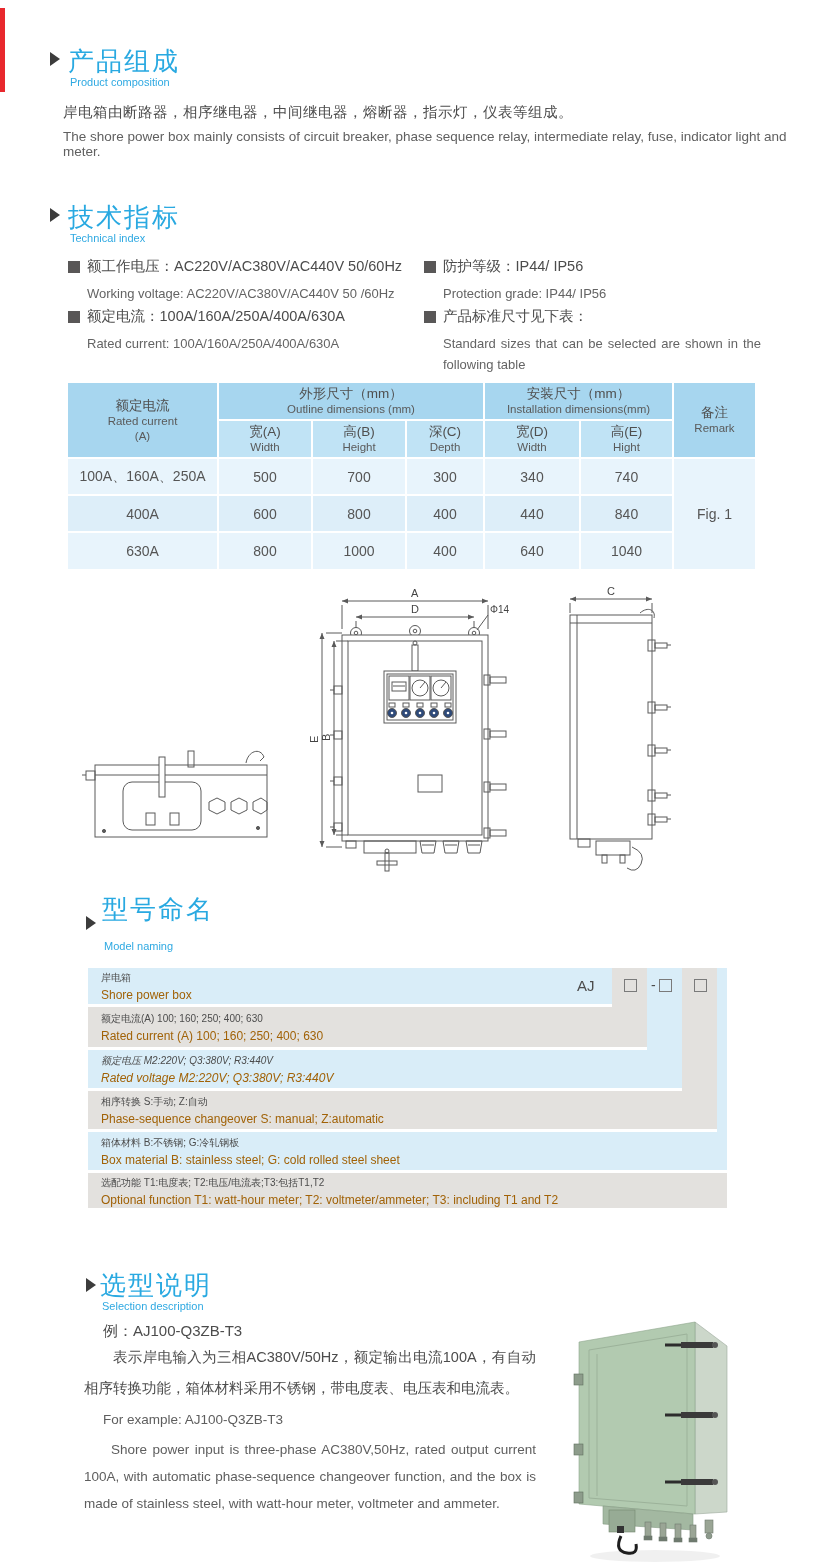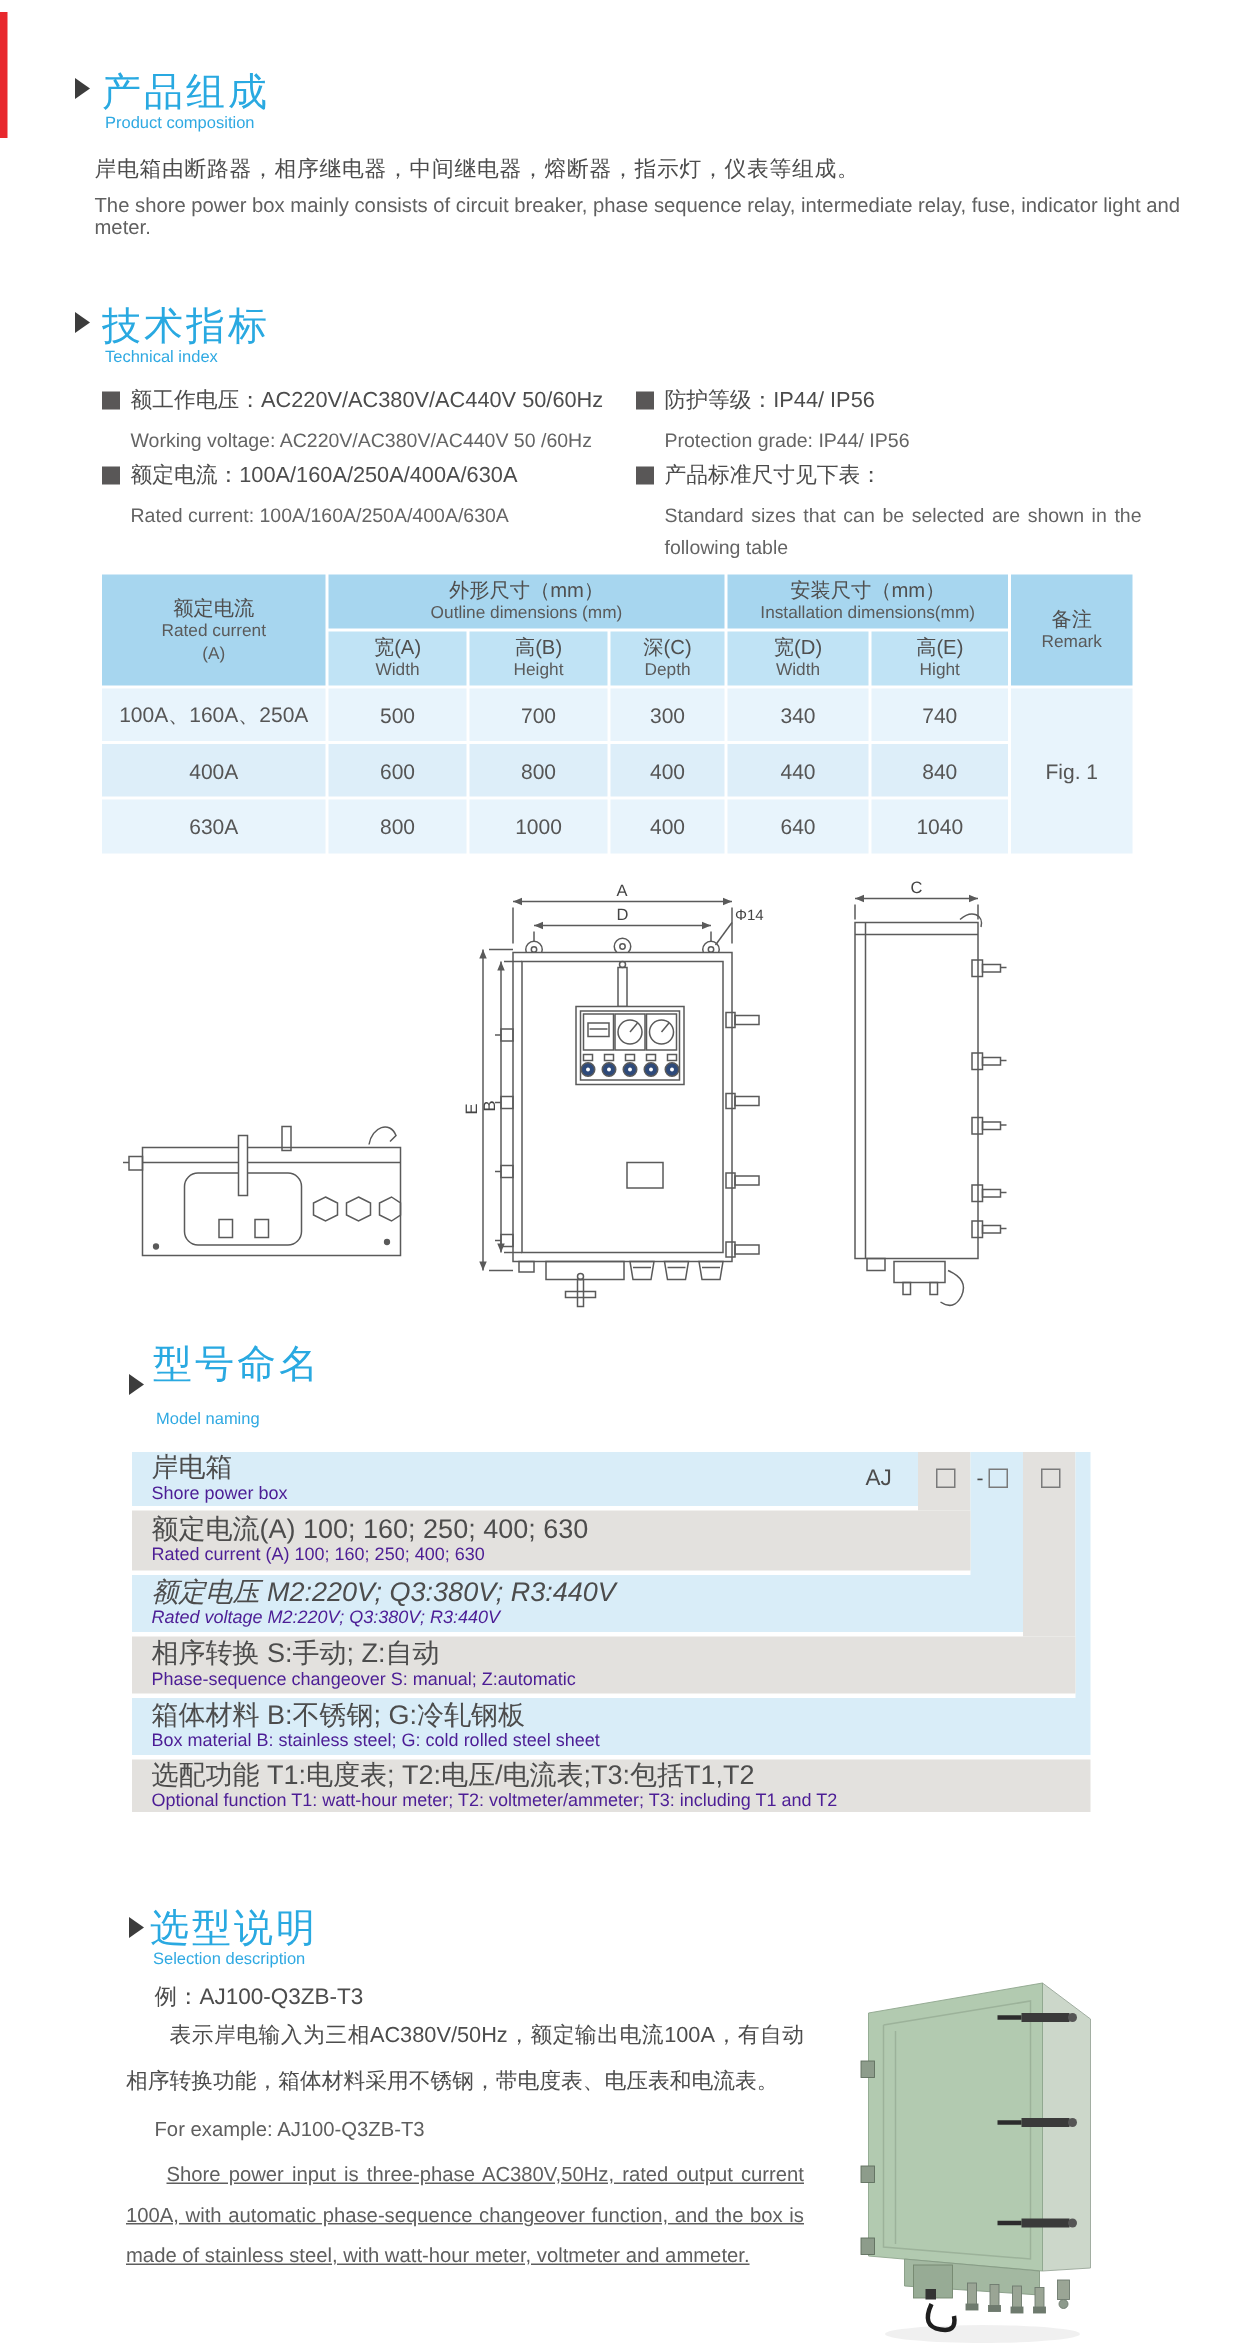--- a/index.html
+++ b/index.html
@@ -30,22 +30,22 @@
   .t-en{font-size:11.5px;color:#5a5a5a;line-height:15px;}
   .t-val{font-size:14px;color:#555;}
   
   svg text{font-family:"Liberation Sans",sans-serif;}
   
   .model-table{position:absolute;width:639px;height:240px;}
   .band{position:absolute;}
   .c-blue{background:#d9edf8;}
   .c-gray{background:#e3e1de;}
   .mrow{display:flex;flex-direction:column;justify-content:center;padding-left:13px;box-sizing:border-box;}
-  .m-zh{font-size:18px;color:#4c4c4c;line-height:18px;}
-  .m-en{font-size:12px;color:#4c1d95;line-height:16px;}
+  .m-zh{font-size:10px;color:#4c4c4c;line-height:18px;}
+  .m-en{font-size:12px;color:#a16207;line-height:16px;}
   .code-aj{position:absolute;font-size:15px;color:#4c4c4c;}
   .code-box{position:absolute;width:11px;height:11px;border:1.5px solid #7a7a7a;background:transparent;}
   .code-dash{position:absolute;font-size:14px;color:#4c4c4c;}
   .ex-line{font-size:15px;color:#4c4c4c;}
   .ex-line-en{font-size:13.5px;color:#5e5e5e;}
   .body-zh{font-size:14.5px;color:#4c4c4c;line-height:31px;text-indent:2em;text-align:justify;}
   .body-en{font-size:13.5px;color:#5e5e5e;line-height:27px;text-indent:2em;text-align:justify;}
 </style>
 </head>
 <body>
@@ -397,21 +397,21 @@
     <span class="code-box" style="left:606px;top:11px;"></span>
   </div>
 
   <div class="abs arrow" style="left:86px;top:1278px;"></div>
   <div class="abs sec-title" style="left:100px;top:1268px;">选型说明</div>
   <div class="abs sec-sub" style="left:102px;top:1300px;">Selection description</div>
 
   <div class="abs ex-line" style="left:103px;top:1322px;">例：AJ100-Q3ZB-T3</div>
   <div class="abs body-zh" style="left:84px;top:1342px;width:452px;">表示岸电输入为三相AC380V/50Hz，额定输出电流100A，有自动相序转换功能，箱体材料采用不锈钢，带电度表、电压表和电流表。</div>
   <div class="abs ex-line-en" style="left:103px;top:1412px;">For example: AJ100-Q3ZB-T3</div>
-  <div class="abs body-en" style="left:84px;top:1436px;width:452px;text-decoration:underline;">Shore power input is three-phase AC380V,50Hz, rated output current 100A, with automatic phase-sequence changeover function, and the box is made of stainless steel, with watt-hour meter, voltmeter and ammeter.</div>
+  <div class="abs body-en" style="left:84px;top:1436px;width:452px;">Shore power input is three-phase AC380V,50Hz, rated output current 100A, with automatic phase-sequence changeover function, and the box is made of stainless steel, with watt-hour meter, voltmeter and ammeter.</div>
 
   <svg class="abs" style="left:545px;top:1298px;" width="260" height="270" viewBox="0 0 260 270">
     <ellipse cx="110" cy="258" rx="65" ry="6" fill="rgba(0,0,0,0.06)"></ellipse>
     <polygon points="150,24 182,48 182,214 150,216" fill="#ccd7ca" stroke="#9aa79a" stroke-width="0.6"></polygon>
     <polygon points="34,44 150,24 150,216 34,206" fill="#b2cab0" stroke="#8fa68d" stroke-width="0.6"></polygon>
     <polyline points="44,52 142,36 142,208 44,200 44,52" fill="none" stroke="#9cb29a" stroke-width="1"></polyline>
     <line x1="52" y1="56" x2="52" y2="198" stroke="#9cb29a" stroke-width="1"></line>
     <g fill="#3a3a3a">
       <rect x="136" y="44" width="32" height="6"></rect>
         <line x1="120" y1="47" x2="136" y2="47" stroke="#2c2c2c" stroke-width="3"></line>

